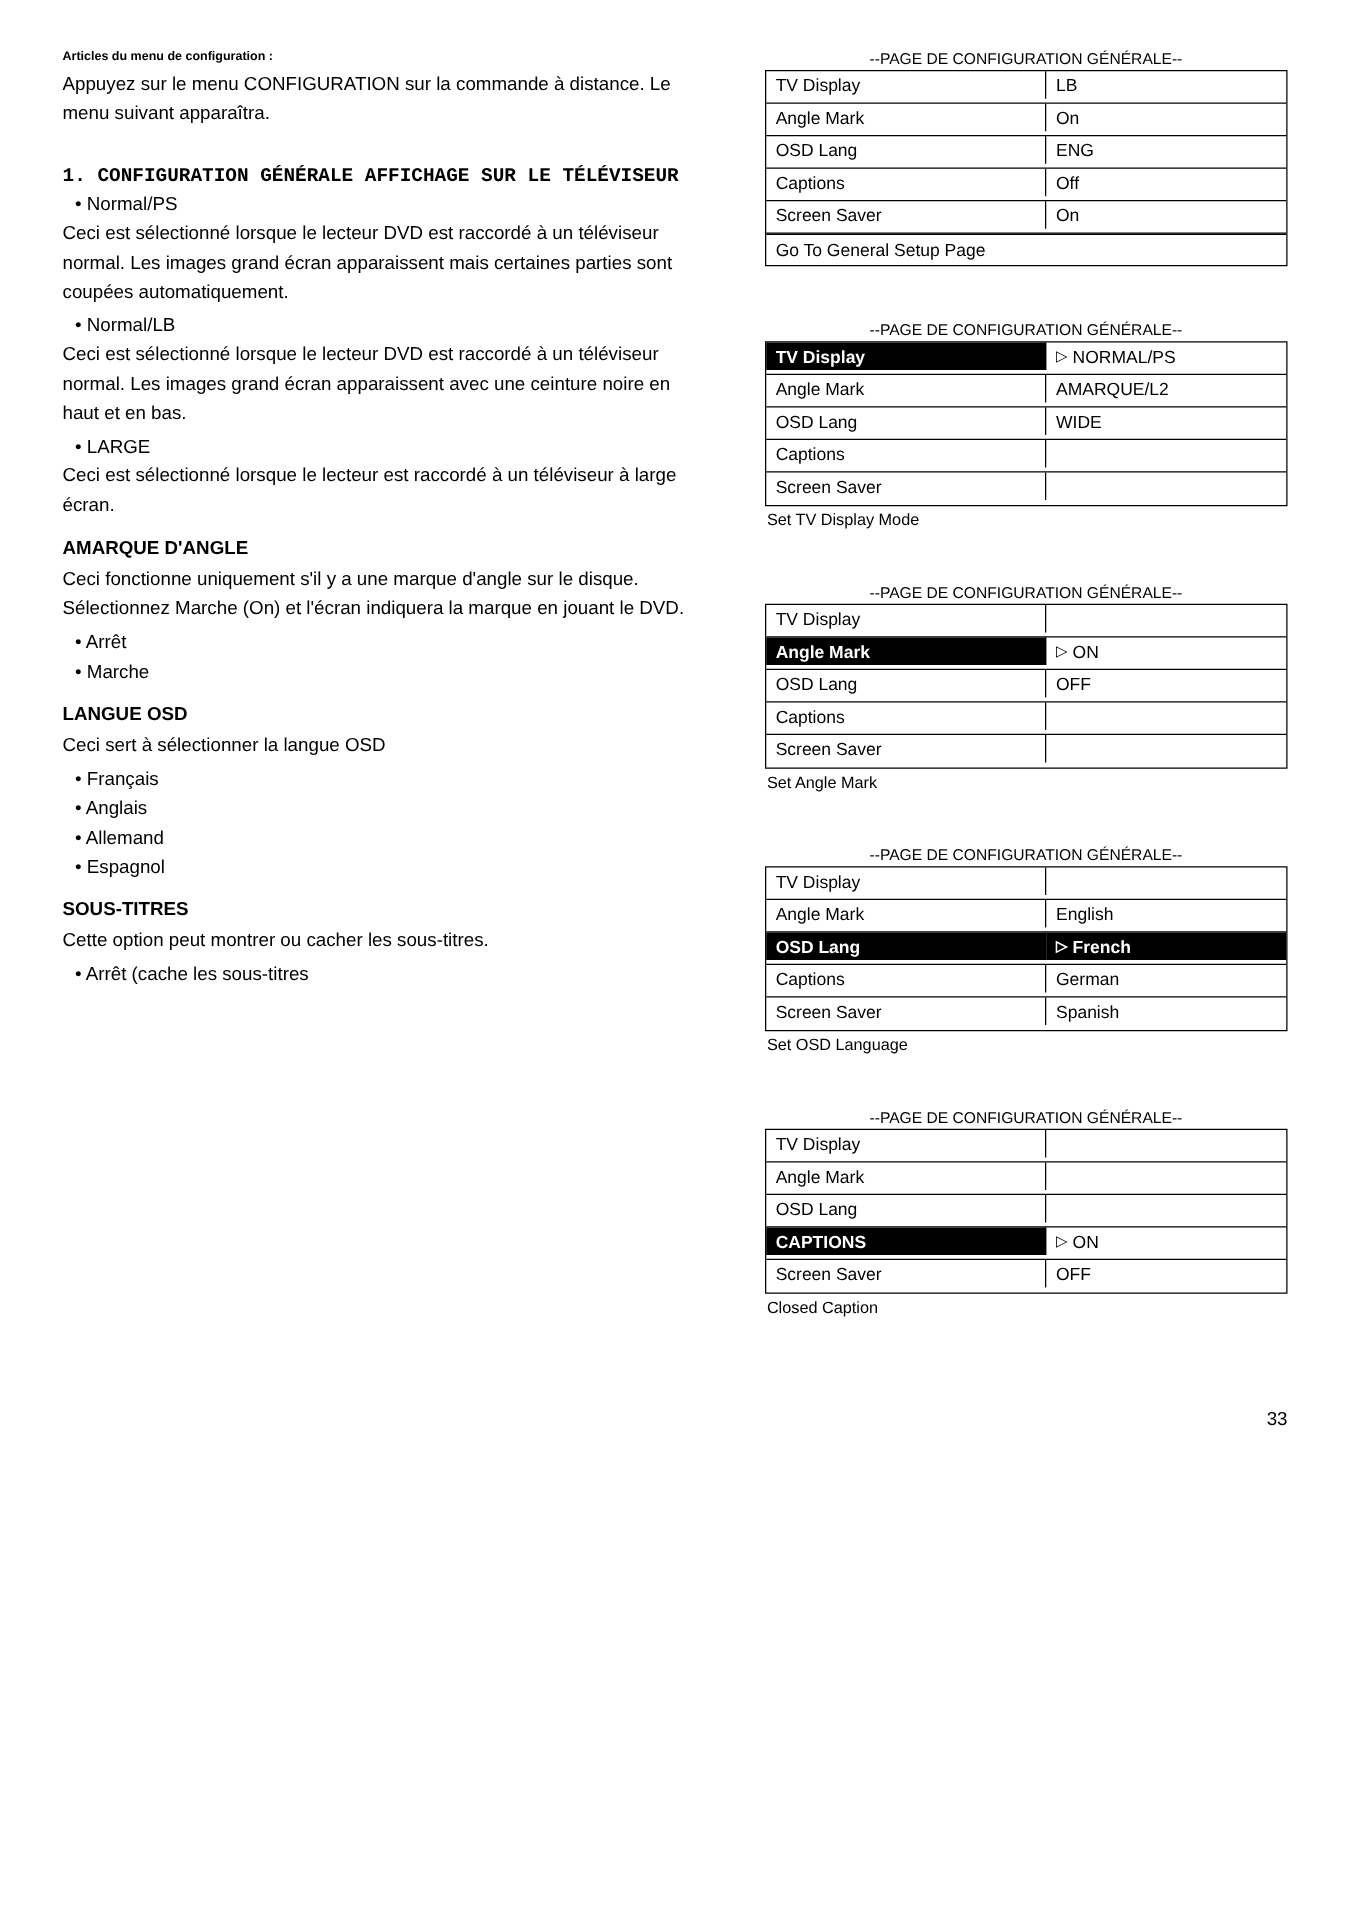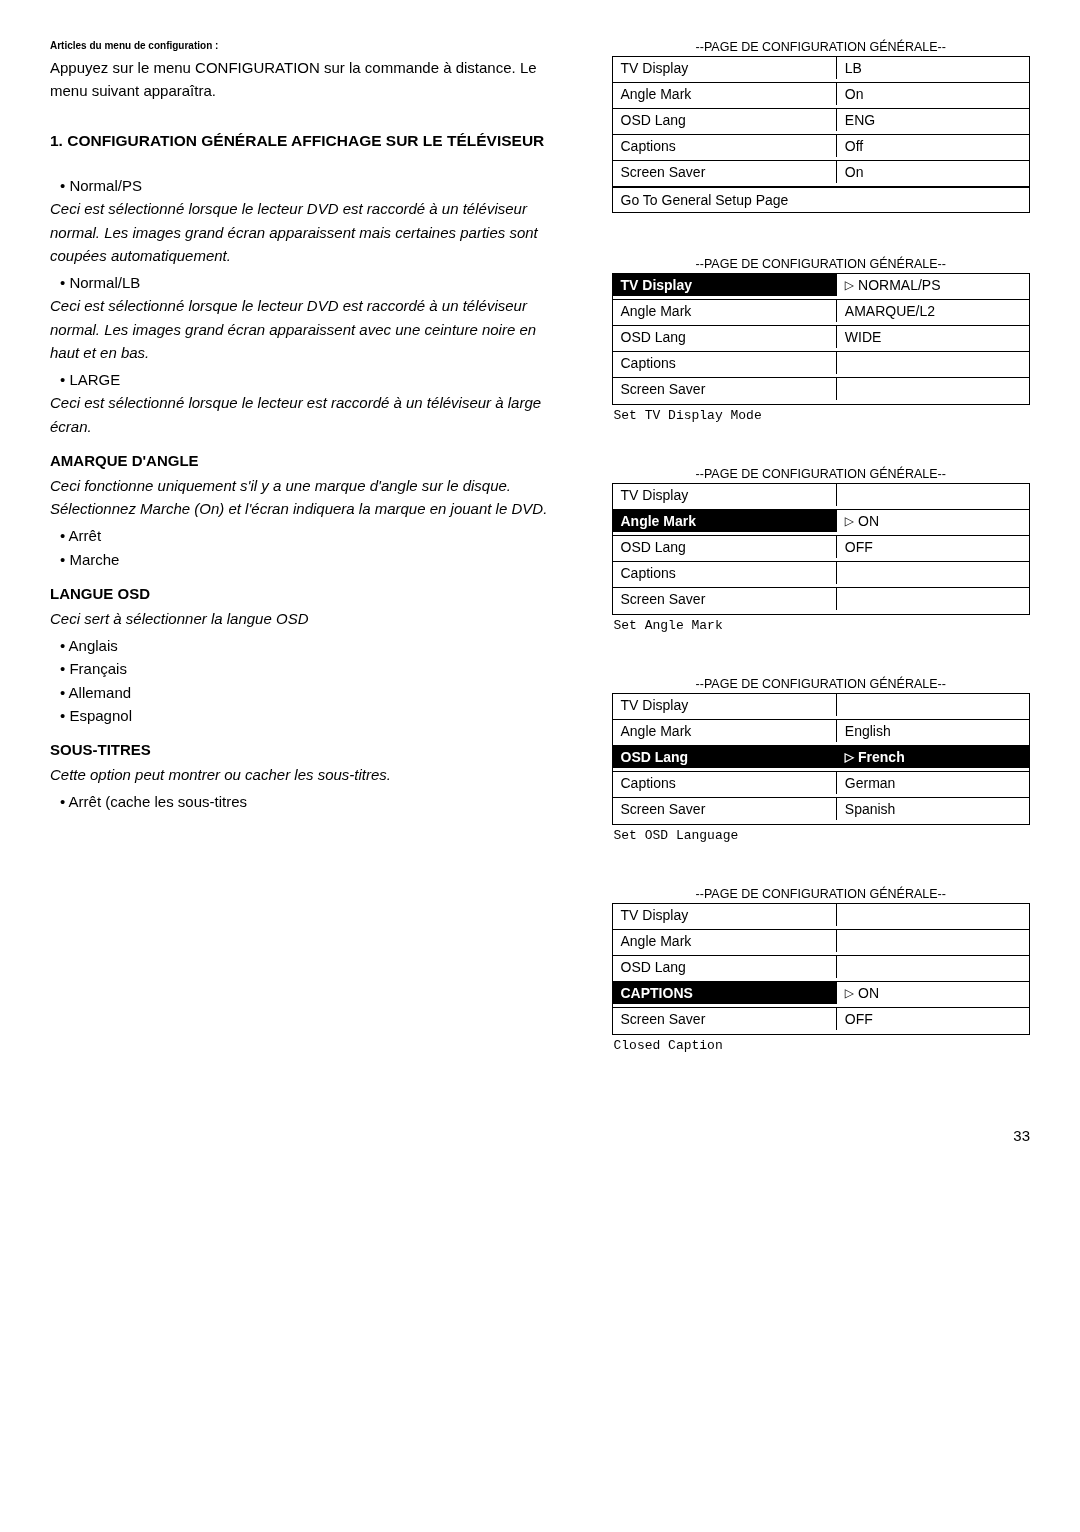--- a/index.html
+++ b/index.html
@@ -33,28 +33,28 @@
       margin-bottom: 6px;
     }
     .intro-text {
       font-size: 15px;
       line-height: 1.5;
       margin-bottom: 30px;
     }
     .section-heading-num {
       font-weight: bold;
       font-size: 15.5px;
-      margin-bottom: 24px;
+      margin-bottom: 2px;
       margin-top: 10px;
+      font-family: Liberation Mono, monospace;
     }
     .body-text {
       font-size: 15px;
       line-height: 1.55;
       margin-bottom: 4px;
-      font-style: italic;
     }
     .bullet-item {
       font-size: 15px;
       line-height: 1.55;
       margin-left: 10px;
     }
     .bullet-item::before {
       content: "• ";
     }
     .subsection-title {
@@ -114,21 +114,20 @@
       font-weight: bold;
     }
     .menu-arrow {
       font-size: 12px;
       margin-right: 4px;
     }
     .menu-footer {
       font-size: 13px;
       margin-top: 3px;
       padding-left: 2px;
-      font-family: Liberation Mono, monospace;
     }
     .separator-row {
       display: flex;
       border-bottom: 1px solid #000;
     }
     .go-setup-row {
       padding: 4px 8px;
       font-size: 14px;
     }
     .page-number {
@@ -154,22 +153,22 @@
     <p class="bullet-item">LARGE</p>
     <p class="body-text">Ceci est sélectionné lorsque le lecteur est raccordé à un téléviseur à large écran.</p>
 
     <p class="subsection-title">AMARQUE D'ANGLE</p>
     <p class="body-text">Ceci fonctionne uniquement s'il y a une marque d'angle sur le disque.  Sélectionnez Marche (On) et l'écran indiquera la marque en jouant le DVD.</p>
     <p class="bullet-item">Arrêt</p>
     <p class="bullet-item">Marche</p>
 
     <p class="subsection-title">LANGUE OSD</p>
     <p class="body-text">Ceci sert à sélectionner la langue OSD</p>
+    <p class="bullet-item">Français</p>
     <p class="bullet-item">Anglais</p>
-    <p class="bullet-item">Français</p>
     <p class="bullet-item">Allemand</p>
     <p class="bullet-item">Espagnol</p>
 
     <p class="subsection-title">SOUS-TITRES</p>
     <p class="body-text">Cette option peut montrer ou cacher les sous-titres.</p>
     <p class="bullet-item">Arrêt (cache les sous-titres</p>
   </div>
 
   <div class="right-col">
 

